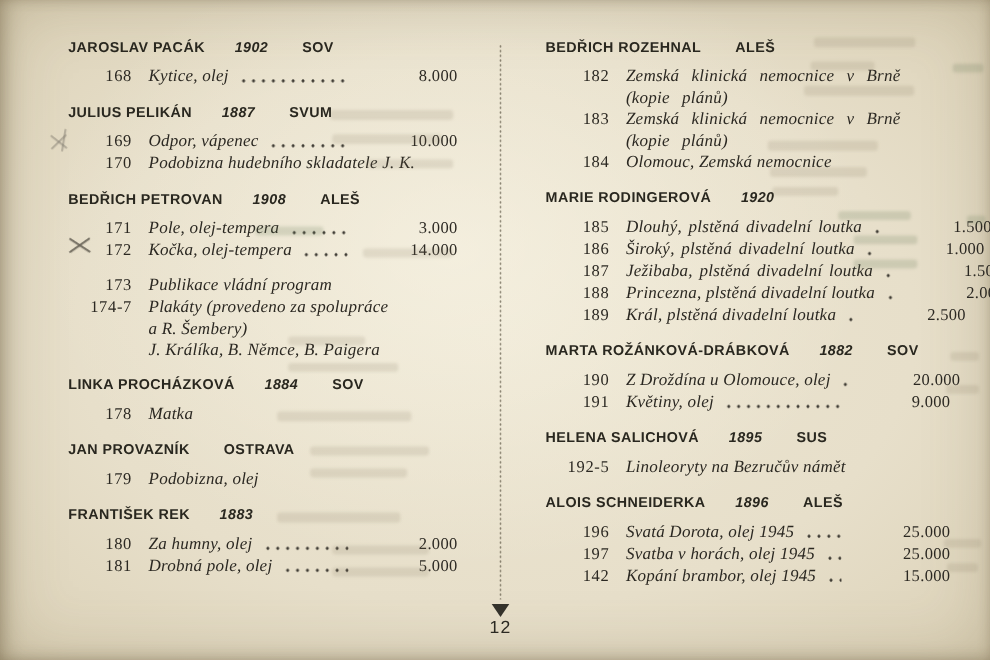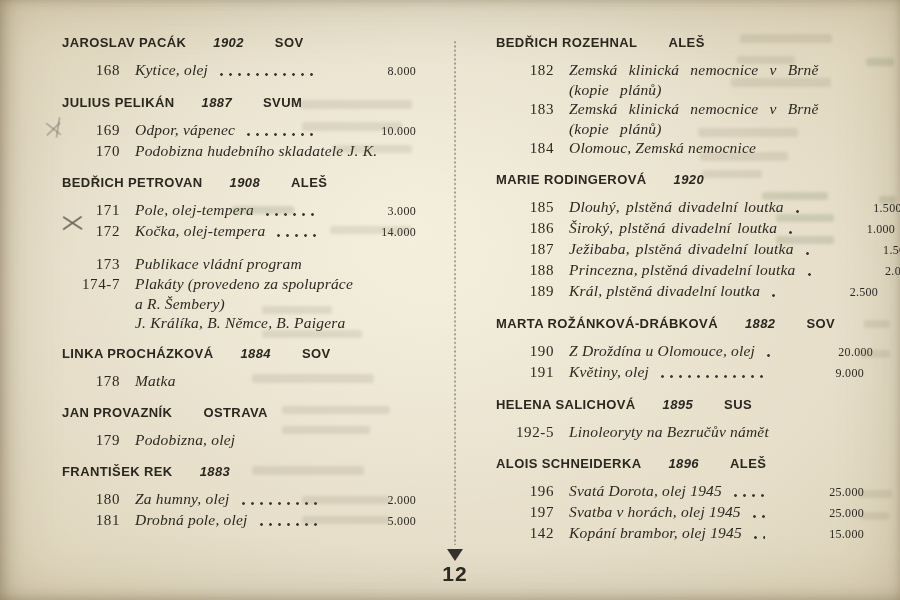--- a/index.html
+++ b/index.html
@@ -50,36 +50,36 @@
   .sp-wide .title,.xline.sp-wide{word-spacing:7px;}
   .sp-med .title{word-spacing:2px;}
   .leader{
     flex:1 1 0;min-width:10px;margin:0 8px 0 9px;align-self:stretch;
     background-image:radial-gradient(circle, rgba(45,42,36,0.9) 1.15px, rgba(45,42,36,0) 1.6px);
     background-size:9px 5px;background-repeat:repeat-x;
     background-position:left calc(100% - 4px);
   }
   .price{
     flex:0 0 auto;min-width:46px;text-align:right;
-    font-size:12px;letter-spacing:0.3px;color:#2b2822;margin-left:45px;
+    font-size:15px;letter-spacing:0.3px;color:#2b2822;margin-left:45px;
   }
   .divider-dots{
     position:absolute;left:454px;top:40px;width:2px;height:505px;
     background-image:radial-gradient(circle, rgba(95,88,70,0.7) 0.8px, rgba(95,88,70,0) 1.3px);
     background-size:3px 4.3px;background-repeat:repeat-y;background-position:center top;
   }
   .divider-arrow{
     position:absolute;left:447px;top:549px;width:0;height:0;
     border-left:8px solid transparent;border-right:8px solid transparent;
     border-top:12px solid #34322b;
   }
   .page-number{
     position:absolute;left:425px;top:562px;width:60px;text-align:center;
-    font-family:"Liberation Sans", sans-serif;font-weight:700;
-    font-size:21px;color:#2b2922;letter-spacing:1px;
+    font-family:"Liberation Sans", sans-serif;font-weight:400;
+    font-size:16px;color:#2b2922;letter-spacing:1px;
   }
   .stroke{position:absolute;border-radius:2px;}
   .pencil-light .stroke{background:#8a8477;opacity:0.5;filter:blur(0.4px);}
   .pencil-dark .stroke{background:#6b665a;opacity:0.85;filter:blur(0.3px);}
   .smudge{position:absolute;border-radius:3px;filter:blur(1.6px);}
 </style>
 </head>
 <body>
 
 <div class="page">

